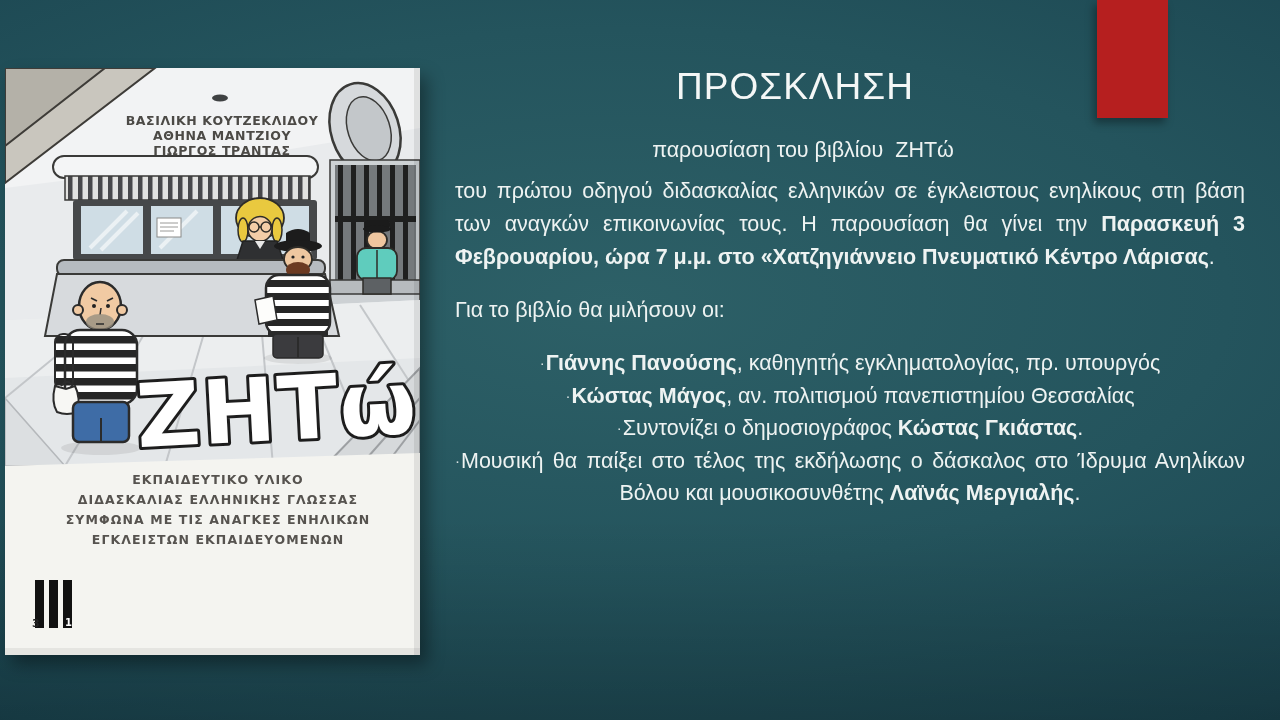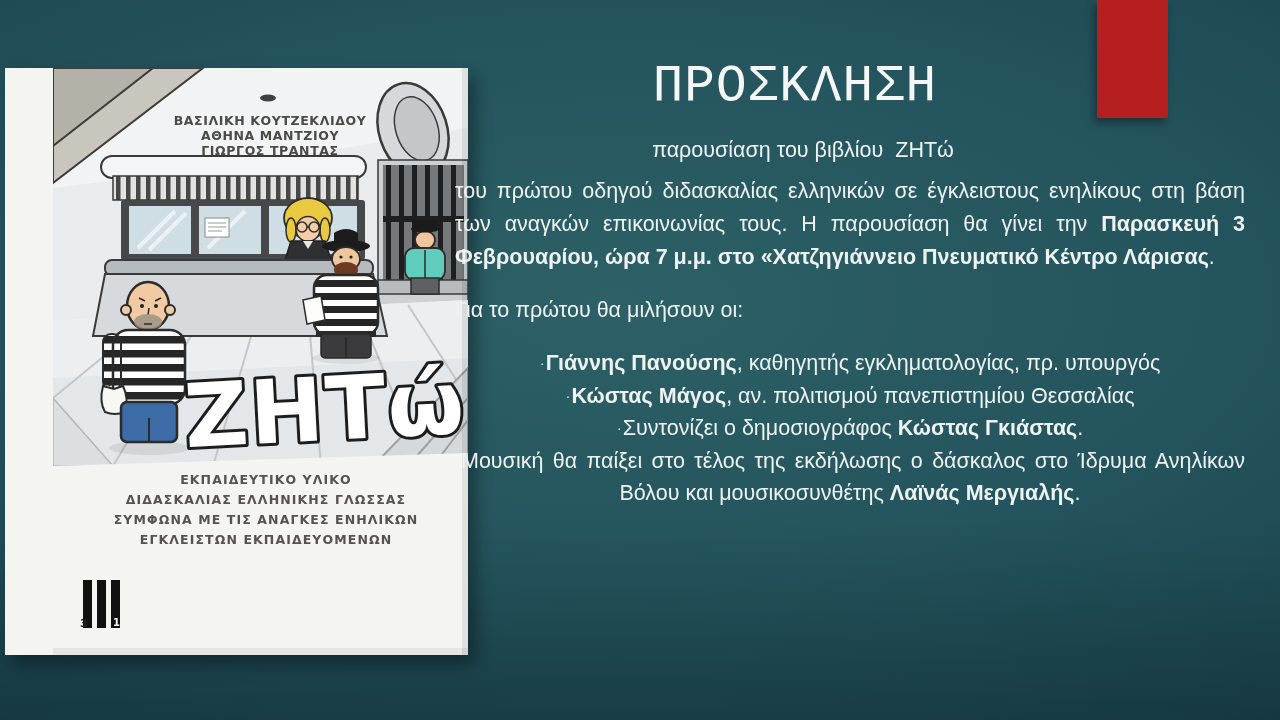--- a/index.html
+++ b/index.html
@@ -9,30 +9,30 @@
       linear-gradient(to bottom, rgba(0,0,0,0) 72%, rgba(0,0,0,.18) 100%),
       radial-gradient(120% 95% at 48% 42%, #2d6067 0%, #24545d 40%, #1b4550 72%, #132f3a 100%);
     font-family:"Liberation Sans","DejaVu Sans",sans-serif;
   }
   .accent-bar{
     position:absolute;left:1097px;top:0;width:71px;height:118px;
     background:#b61f1f;box-shadow:-3px 5px 8px rgba(0,0,0,.35);
   }
   .book-cover{
     position:absolute;left:5px;top:68px;width:415px;height:587px;
-    background:#f4f4f0;box-shadow:7px 9px 16px rgba(0,0,0,.38);padding-left:48px;
+    background:#f4f4f0;box-shadow:7px 9px 16px rgba(0,0,0,.38);
   }
   .book-cover svg{display:block;width:100%;height:100%;}
   .content{
     position:absolute;left:455px;top:58px;width:790px;color:#eef3f2;
   }
   .title{
     width:680px;text-align:center;margin:0 0 18px 0;
-    font-family:Liberation Mono, monospace;
-    font-weight:400;font-size:51px;line-height:58px;letter-spacing:1px;color:#f4f7f6;
+    font-family:Liberation Sans, sans-serif;
+    font-weight:400;font-size:37px;line-height:58px;letter-spacing:1px;color:#f4f7f6;
   }
   .body-text{font-size:21.5px;line-height:33px;}
   .jp{text-align:justify;margin:0;}
   .center-bold{width:680px;text-align:center;font-weight:400;margin:8px;}
   .details{margin:0 0 20px 0;}
   .intro{margin:0 0 20px 0;text-align:left;}
   .b{font-weight:700;}
   .li{line-height:32.5px;text-align:center;}
   .li .dot{font-size:15px;vertical-align:2px;margin-right:1px;opacity:.9;}
   .wrap-center{text-align:justify;text-align-last:center;}
@@ -235,21 +235,21 @@
 
 <div class="content">
   <h1 class="title">ΠΡΟΣΚΛΗΣΗ</h1>
 
   <div class="body-text">
 
     <p class="center-bold">παρουσίαση του βιβλίου &nbsp;ΖΗΤώ</p>
 
     <p class="jp details"><span>του πρώτου οδηγού διδασκαλίας ελληνικών σε έγκλειστους ενηλίκους στη βάση των αναγκών επικοινωνίας τους. Η παρουσίαση θα γίνει την </span><span class="b">Παρασκευή 3 Φεβρουαρίου, ώρα 7 μ.μ. στο «Χατζηγιάννειο Πνευματικό Κέντρο Λάρισας</span><span>.</span></p>
 
-    <p class="intro">Για το πρώτου θα μιλήσουν οι:</p>
+    <p class="intro">Για το βιβλίο θα μιλήσουν οι:</p>
 
     <div>
       <div class="li"><span class="dot">·</span><span class="b">Γιάννης Πανούσης</span><span>, καθηγητής εγκληματολογίας, πρ. υπουργός</span></div>
       <div class="li"><span class="dot">·</span><span class="b">Κώστας Μάγος</span><span>, αν. πολιτισμού πανεπιστημίου Θεσσαλίας</span></div>
       <div class="li"><span class="dot">·</span><span>Συντονίζει ο δημοσιογράφος </span><span class="b">Κώστας Γκιάστας</span><span>.</span></div>
       <div class="li wrap-center"><span class="dot">·</span><span>Μουσική θα παίξει στο τέλος της εκδήλωσης ο δάσκαλος στο Ίδρυμα Ανηλίκων Βόλου και μουσικοσυνθέτης </span><span class="b">Λαϊνάς Μεργιαλής</span><span>.</span></div>
     </div>
   </div>
 </div>
 

